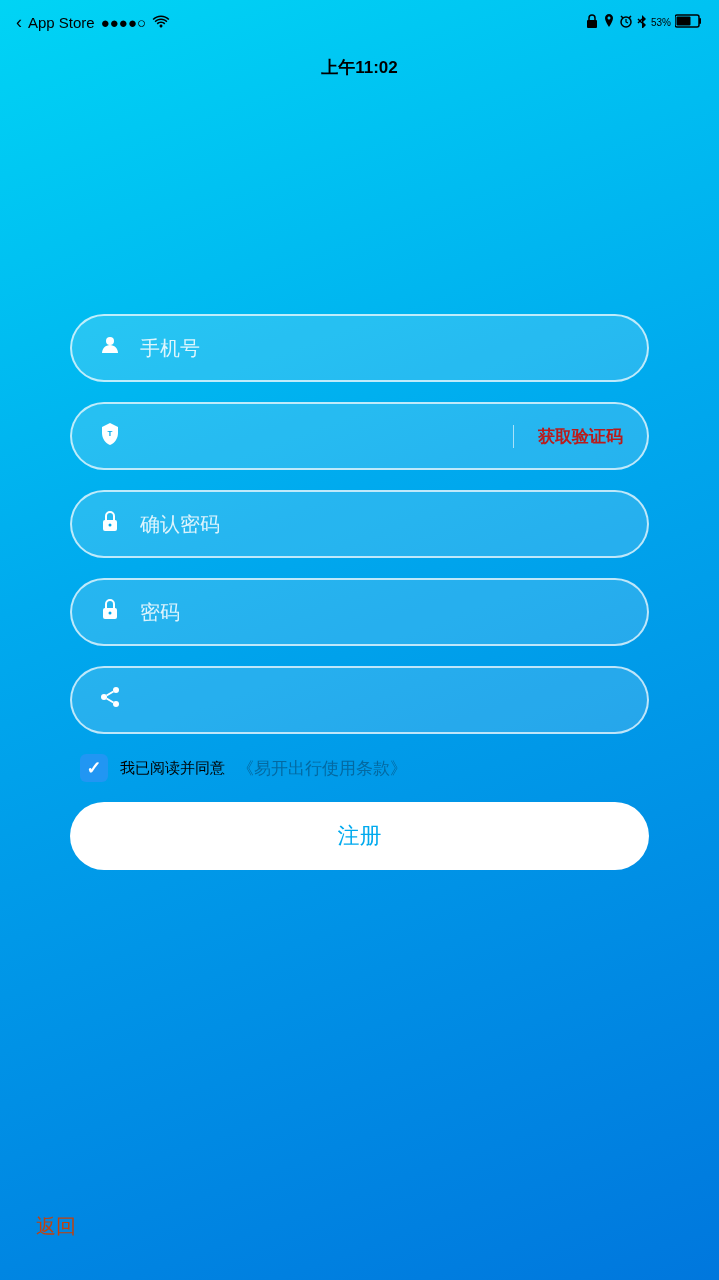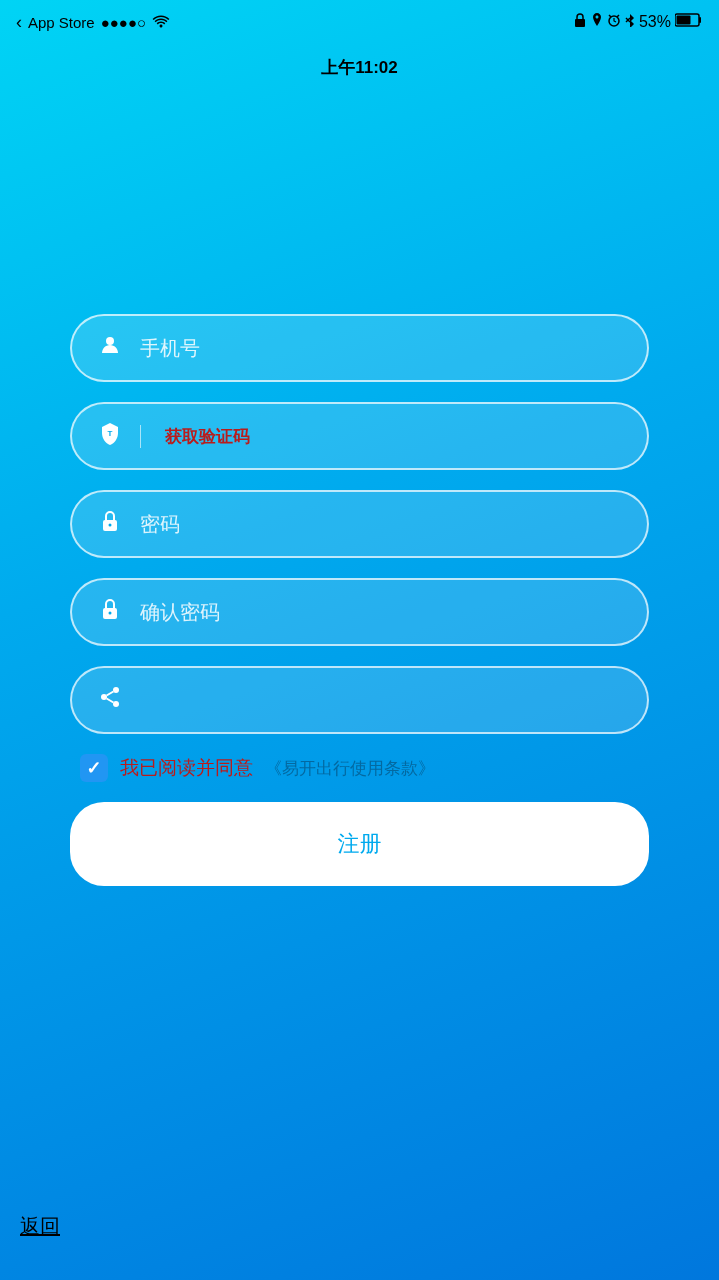--- a/index.html
+++ b/index.html
@@ -40,21 +40,21 @@
       left: 50%;
       transform: translateX(-50%);
       top: 10px;
       margin-top: 46px;
     }
 
     .status-bar-right {
       display: flex;
       align-items: center;
       gap: 4px;
-      font-size: 16px;
+      font-size: 10px;
     }
 
     .back-chevron {
       font-size: 18px;
       font-weight: 300;
     }
 
     
     .main-content {
       display: flex;
@@ -70,20 +70,21 @@
       width: 100%;
       height: 68px;
       background: rgba(255, 255, 255, 0.15);
       border: 2px solid rgba(255, 255, 255, 0.7);
       border-radius: 34px;
       display: flex;
       align-items: center;
       padding: 0 24px;
       gap: 16px;
       position: relative;
+      justify-content: space-between;
     }
 
     .input-icon {
       color: white;
       font-size: 22px;
       width: 28px;
       text-align: center;
       flex-shrink: 0;
     }
 
@@ -134,56 +135,55 @@
       cursor: pointer;
     }
 
     .checkbox-check {
       color: white;
       font-size: 18px;
       font-weight: bold;
     }
 
     .checkbox-label {
-      color: #b91c1c;
-      font-size: 19px;
+      color: #000000;
+      font-size: 15px;
     }
 
     .terms-link {
       color: #0369a1;
       font-size: 17px;
       text-decoration: none;
     }
 
     
     .register-btn {
       width: 100%;
-      height: 84px;
+      height: 68px;
       background: white;
       border: none;
       border-radius: 34px;
       font-size: 22px;
       color: #00aaee;
       cursor: pointer;
       font-family: inherit;
       font-weight: 500;
     }
 
     
     .back-btn {
       position: absolute;
       bottom: 40px;
-      left: 20px;
-      color: #000000;
+      left: 36px;
+      color: #c2410c;
       font-size: 20px;
       background: transparent;
       border: none;
       cursor: pointer;
       font-family: inherit;
-      text-decoration: underline;
     }
 
   </style>
 </head>
 <body>
 
 <div class="status-bar">
   <div class="status-bar-left">
     <span class="back-chevron">‹</span>
     <span>App Store</span>
@@ -258,32 +258,32 @@
   </div>
 
   <div class="input-row">
     <span class="input-icon">
       <svg width="24" height="24" viewBox="0 0 24 24" fill="white">
         <rect x="5" y="11" width="14" height="11" rx="2"></rect>
         <path d="M8 11V7a4 4 0 018 0v4" stroke="white" stroke-width="2" fill="none"></path>
         <circle cx="12" cy="16" r="1.5" fill="#00aaee"></circle>
       </svg>
     </span>
-    <input class="input-field" type="password" placeholder="密码" style="">
+    <input class="input-field" type="password" placeholder="确认密码" style="">
   </div>
 
   <div class="input-row">
     <span class="input-icon">
       <svg width="24" height="24" viewBox="0 0 24 24" fill="white">
         <rect x="5" y="11" width="14" height="11" rx="2"></rect>
         <path d="M8 11V7a4 4 0 018 0v4" stroke="white" stroke-width="2" fill="none"></path>
         <circle cx="12" cy="16" r="1.5" fill="#00aaee"></circle>
       </svg>
     </span>
-    <input class="input-field" type="password" placeholder="确认密码" style="">
+    <input class="input-field" type="password" placeholder="密码" style="">
   </div>
 
   <div class="input-row">
     <span class="input-icon">
       <svg width="24" height="24" viewBox="0 0 24 24" fill="white">
         <circle cx="18" cy="5" r="3"></circle>
         <circle cx="6" cy="12" r="3"></circle>
         <circle cx="18" cy="19" r="3"></circle>
         <line x1="8.6" y1="13.5" x2="15.4" y2="17.5" stroke="white" stroke-width="2"></line>
         <line x1="15.4" y1="6.5" x2="8.6" y2="10.5" stroke="white" stroke-width="2"></line>

